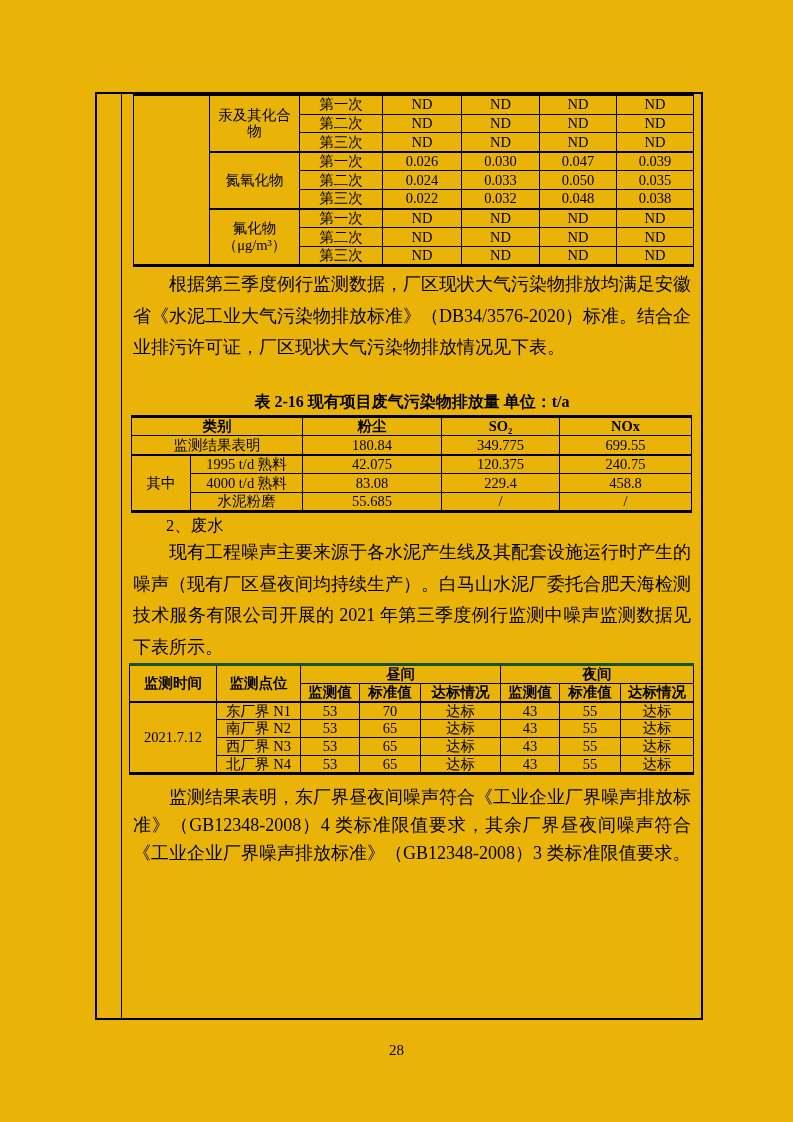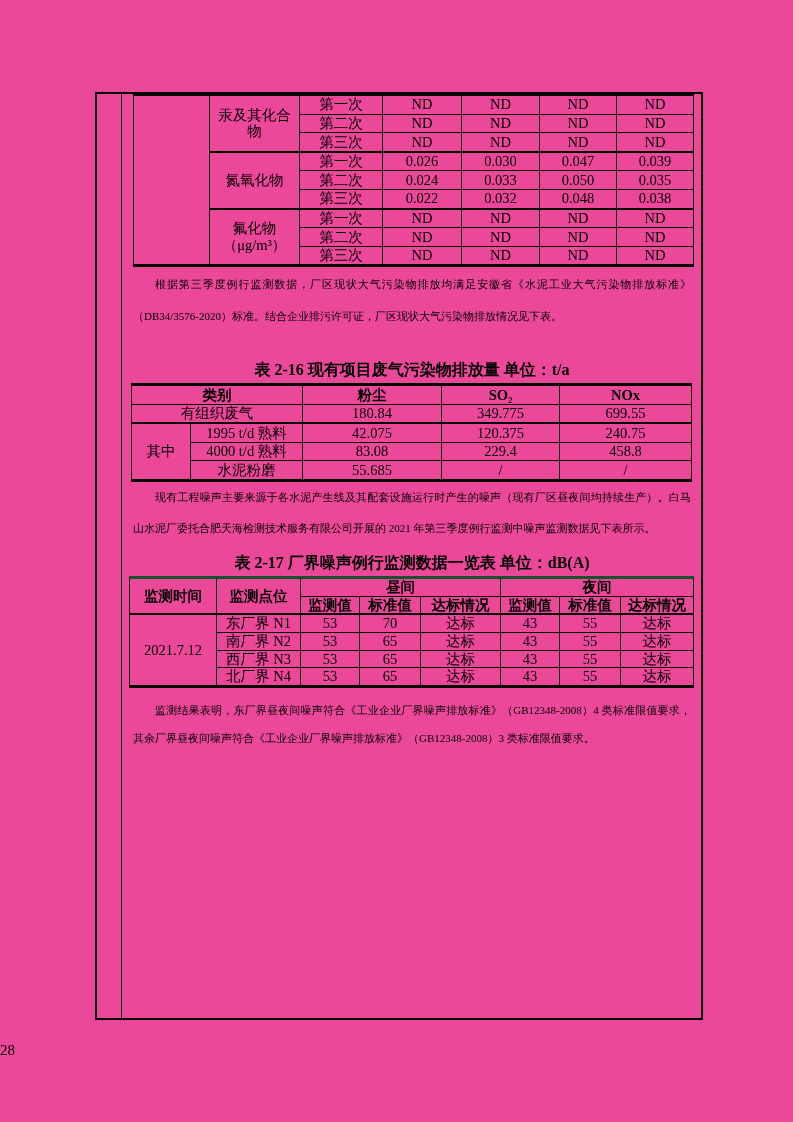--- a/index.html
+++ b/index.html
@@ -1,21 +1,21 @@
 <!DOCTYPE html>
 <html><head>
 <meta charset="utf-8">
 <style>
   html,body { margin:0; padding:0; }
   body {
     width:793px; height:1122px; background:#ffffff; position:relative;
     font-family:"Liberation Serif","DejaVu Serif",serif; color:#000;
     -webkit-font-smoothing:antialiased;
   }
-  .page { position:absolute; inset:0; background:#ec4899; overflow:hidden; }
+  .page { position:absolute; inset:0; background:#eab308; overflow:hidden; }
 
   
   .outer {
     position:absolute; left:95px; top:92px; width:604px; height:924px;
     border:2px solid #000; display:flex; align-items:stretch;
   }
   .leftcol { width:24px; border-right:1px solid #000; flex:0 0 24px; }
   .content { flex:1; padding:0 0 0 11px; overflow:hidden; }
 
   
@@ -27,21 +27,21 @@
   }
 
   
   table.air { width:560px; margin:0; border-top:2px solid #000; border-bottom:3px solid #000; }
   table.air td { height:17.6px; }
   table.air td.g { border-top:2px solid #000; }
   .blk { display:block; }
 
   
   .body {
-    font-size:11px; line-height:31.5px; text-align:justify; text-indent:2em;
+    font-size:18px; line-height:31.5px; text-align:justify; text-indent:2em;
     margin:0; width:558px;
   }
   .p-air   { margin-top:2px; }
   .heading { font-size:16.5px; line-height:22px; text-indent:2em; margin:2px 0 0 0; }
   .h-noise { margin-top:4px; }
 
   
   .tbltitle {
     width:558px; text-align:center; font-weight:bold; font-size:16px;
     line-height:22px; margin:27px 0 2px 0;
@@ -56,21 +56,21 @@
 
   
   table.t217 { width:564px; margin-left:-4px; border-top:3px solid #14532d; border-bottom:3px solid #000; }
   table.t217 th { font-weight:bold; height:16.5px; }
   table.t217 td { height:14.2px; }
   table.t217 tr.databegin td { border-top:2px solid #000; }
 
   .p-result { margin-top:8px; line-height:28px; }
 
   .pagenum {
-    position:absolute; left:0; right:0; top:1042px; 
+    position:absolute; left:0; right:0; top:1042px; text-align:center;
     font-size:15px;
   }
 </style>
 </head>
 <body>
 
 <div class="page">
   <div class="outer">
     <div class="leftcol"></div>
     <div class="content">
@@ -172,21 +172,21 @@
             <col style="width:132px">
         </colgroup>
         <tbody>
           <tr>
             <th colspan="2">类别</th>
             <th>粉尘</th>
             <th>SO₂</th>
             <th>NOx</th>
           </tr>
           <tr>
-            <td colspan="2">有组织废气</td>
+            <td colspan="2">监测结果表明</td>
             <td>180.84</td>
             <td>349.775</td>
             <td>699.55</td>
           </tr>
           <tr class="thick">
             <td rowspan="3">其中</td>
             <td>1995 t/d 熟料</td>
             <td>42.075</td>
             <td>120.375</td>
             <td>240.75</td>
@@ -199,24 +199,24 @@
           </tr>
           <tr>
             <td>水泥粉磨</td>
             <td>55.685</td>
             <td>/</td>
             <td>/</td>
           </tr>
         </tbody>
       </table>
 
+      <p class="heading">2、废水</p>
 
       <p class="body">现有工程噪声主要来源于各水泥产生线及其配套设施运行时产生的噪声（现有厂区昼夜间均持续生产）。白马山水泥厂委托合肥天海检测技术服务有限公司开展的 2021 年第三季度例行监测中噪声监测数据见下表所示。</p>
 
-      <div class="tbltitle t2">表 2-17 厂界噪声例行监测数据一览表 单位：dB(A)</div>
 
       <table class="tbl t217">
         <colgroup>
           <col style="width:87px">
             <col style="width:84px">
             <col style="width:59px">
             <col style="width:61px">
           <col style="width:80px">
             <col style="width:59px">
             <col style="width:61px">

